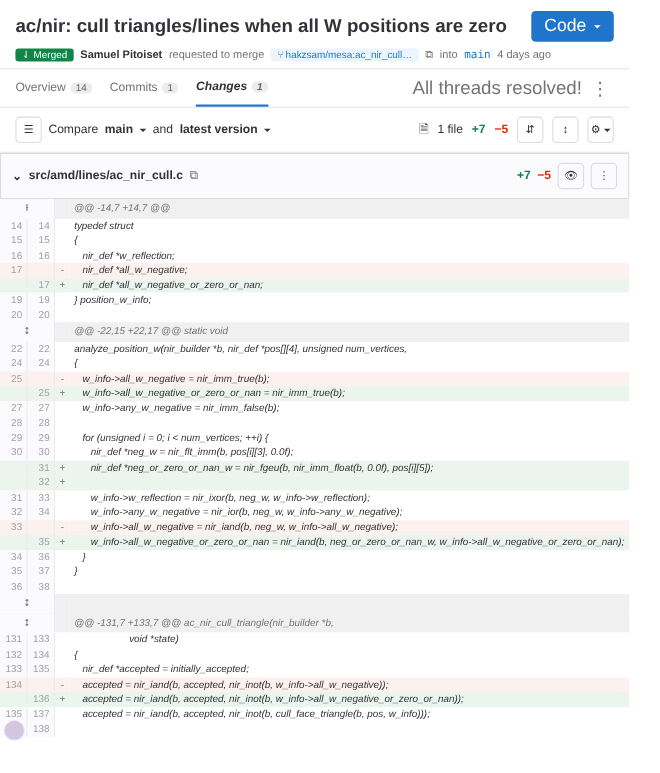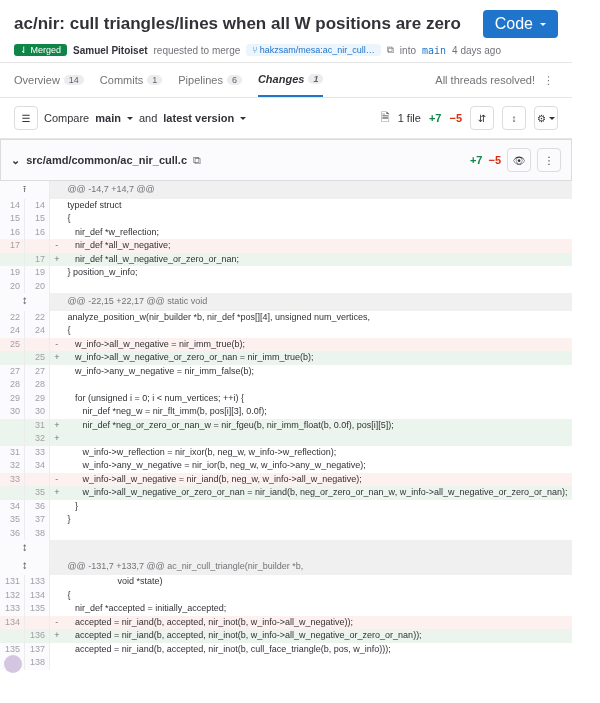--- a/index.html
+++ b/index.html
@@ -10,36 +10,36 @@
 .title { font-size: 17px; font-weight: 600; color: #333238; }
 .code-btn { background: #1f75cb; color: #fff; padding: 5px 12px; border-radius: 4px; font-size: 16px; display: inline-flex; align-items: center; gap: 4px; }
 .meta-row { display: flex; align-items: center; gap: 6px; margin-top: 6px; font-size: 10px; color: #737278; }
 .badge-merged { background: #108548; color: #fff; padding: 1px 6px; border-radius: 3px; font-size: 9px; display: inline-flex; align-items: center; gap: 3px; }
 .branch-pill { background: #ecf4fc; color: #1f75cb; padding: 1px 6px; border-radius: 3px; font-size: 9px; font-family: Menlo, monospace; display: inline-flex; align-items: center; gap: 2px; }
 .tabs-row { display: flex; justify-content: space-between; align-items: center; padding: 0 14px; border-bottom: 1px solid #e5e5e5; }
 .tabs { display: flex; gap: 16px; }
 .tab { padding: 10px 0; font-size: 11px; color: #737278; display: flex; align-items: center; gap: 4px; }
 .tab.active { color: #333238; border-bottom: 2px solid #1f75cb; font-weight: 600; font-style: italic; }
 .tab-badge { background: #ececef; color: #626168; padding: 0 5px; border-radius: 8px; font-size: 9px; }
-.threads-btn { display: flex; align-items: flex-start; gap: 4px; font-size: 11px; color: #737278; }
+.threads-btn { display: flex; align-items: flex-start; gap: 4px; font-size: 17px; color: #737278; }
 .compare-row { display: flex; align-items: center; gap: 6px; padding: 8px 14px; font-size: 11px; border-bottom: 1px solid #e5e5e5; }
 .compare-dropdown { font-weight: 600; display: inline-flex; align-items: center; gap: 3px; }
 .compare-right { margin-left: auto; display: flex; align-items: center; gap: 8px; }
 .icon-btn { width: 24px; height: 24px; display: inline-flex; align-items: center; justify-content: center; border: 1px solid #dcdcde; border-radius: 4px; font-size: 10px; cursor: pointer; }
 .file-header { display: flex; align-items: center; padding: 8px 10px; background: #fbfafd; border: 1px solid #dcdcde; font-size: 11px; gap: 6px; }
 .file-header .stats { margin-left: auto; display: flex; gap: 6px; align-items: center; }
 .add { color: #108548; font-weight: 600; }
 .del { color: #dd2b0e; font-weight: 600; }
 .diff-table { width: 100%; border-collapse: collapse; font-family: Menlo, Consolas, monospace; font-size: 9px; line-height: 1.5; }
 .diff-table td { padding: 0 4px; vertical-align: top; white-space: pre; }
 .ln { width: 28px; text-align: right; color: #a2a0a8; background: #fbfafd; border-right: 1px solid #ececef; user-select: none; }
 .ln-del { background: #fcf1ef; }
 .ln-add { background: #ecf4ee; }
 .sign { width: 12px; text-align: center; color: #737278; }
-.code-cell { padding-left: 6px; }
+.code-cell { padding-left: 6px; font-style: italic; }
 .line-del { background: #fcf1ef; }
 .line-add { background: #ecf4ee; }
 .line-ctx { background: #fff; }
 .hunk { background: #f0f0f0; color: #737278; }
 .hunk td { padding: 2px 4px; }
 .expand { background: #fbfafd; color: #737278; text-align: center; }
 .caret::after { content: ''; display: inline-block; border: 3px solid transparent; border-top-color: currentColor; margin-left: 3px; transform: translateY(2px); }
 .avatar { width: 18px; height: 18px; border-radius: 50%; background: #d4c6e0; position: fixed; left: 4px; bottom: 30px; }
 </style>
 </head>
@@ -72,24 +72,20 @@
 
   <div class="tabs-row">
     <div class="tabs">
       <div class="tab">
           <span>Overview</span>
           <span class="tab-badge">14</span>
         </div>
       <div class="tab">
           <span>Commits</span>
           <span class="tab-badge">1</span>
-        </div>
-      <div class="tab">
-          <span>Pipelines</span>
-          <span class="tab-badge">6</span>
         </div>
       <div class="tab active">
           <span>Changes</span>
           <span class="tab-badge">1</span>
         </div>
     </div>
     <div class="threads-btn">
       <span>All threads resolved!</span>
       <span style="padding:0 4px">⋮</span>
     </div>
@@ -112,21 +108,21 @@
       <span class="icon-btn">↕</span>
       <span class="icon-btn caret">
           <span>⚙</span>
         </span>
     </div>
   </div>
 
   <div style="padding:0 0 0 0">
     <div class="file-header">
       <span style="font-weight:600">⌄</span>
-      <span style="font-weight:600">src/amd/common/ac_nir_cull.c</span>
+      <span style="font-weight:600">src/amd/lines/ac_nir_cull.c</span>
       <span style="color:#737278">⧉</span>
       <div class="stats">
         <span class="add">+7</span>
         <span class="del">−5</span>
         <span class="icon-btn">👁</span>
         <span class="icon-btn">⋮</span>
       </div>
     </div>
 
     <table class="diff-table">

